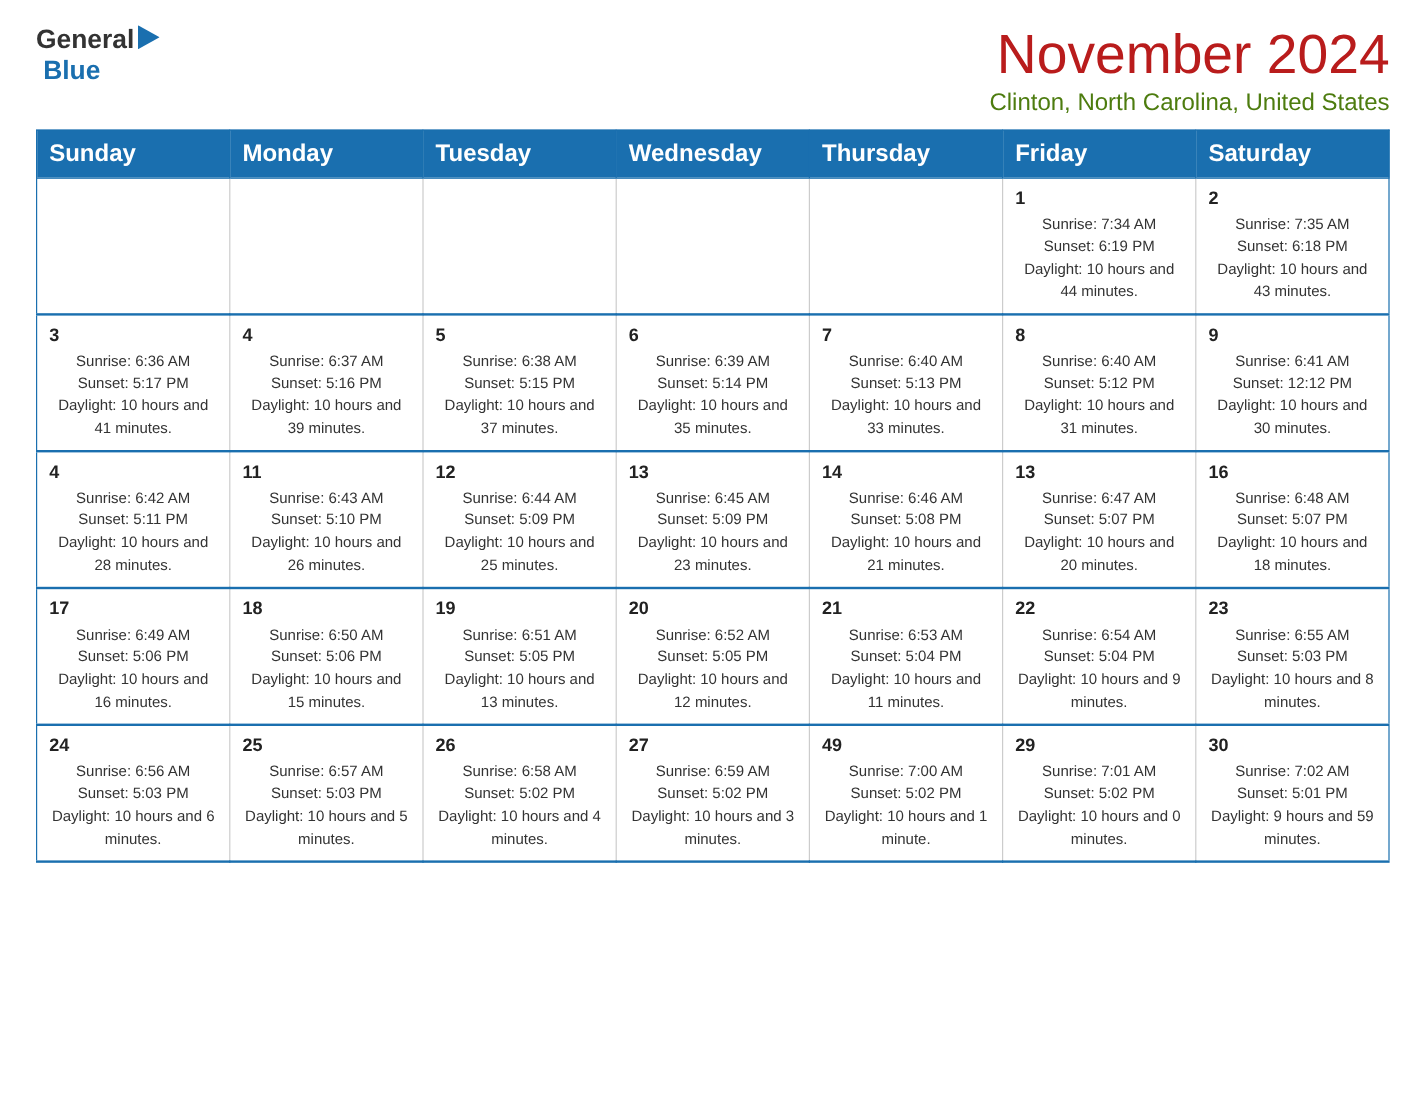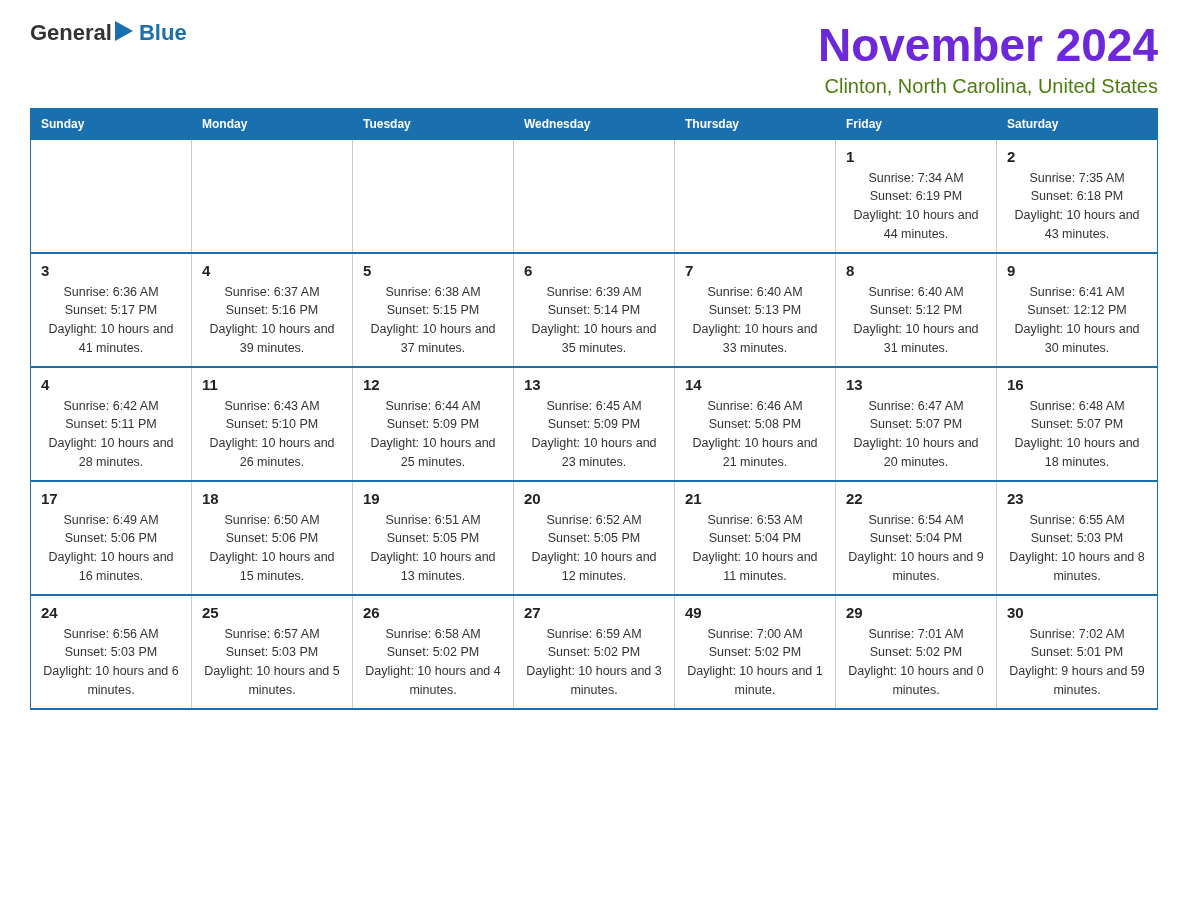--- a/index.html
+++ b/index.html
@@ -14,40 +14,40 @@
       display: flex;
       justify-content: space-between;
       align-items: flex-start;
       margin-bottom: 10px;
     }
     .title-area {
       text-align: right;
     }
     .month-title {
       font-size: 46px;
-      font-weight: bold;
-      color: #6d28d9;
+      font-weight: normal;
+      color: #b91c1c;
       line-height: 1.1;
     }
     .subtitle {
       font-size: 20px;
       color: #4d7c0f;
       margin-top: 4px;
     }
     table {
       width: 100%;
       border-collapse: collapse;
       table-layout: fixed;
     }
     thead tr {
       background-color: #1a6faf;
     }
     thead th {
       color: #fff;
-      font-size: 12px;
+      font-size: 20px;
       font-weight: 600;
       padding: 8px 10px;
       text-align: left;
       border: 1px solid #1a6faf;
     }
     tbody tr {
       border-bottom: 2px solid #1a6faf;
     }
     tbody td {
       vertical-align: top;
@@ -72,21 +72,21 @@
       margin-bottom: 4px;
     }
     .day-info {
       font-size: 12.5px;
       line-height: 1.5;
       color: #333;
       text-align: center;
     }
     .logo-wrapper {
       display: flex;
-      flex-direction: row;
+      flex-direction: column;
       align-items: flex-start;
     }
     .logo-top {
       display: flex;
       align-items: center;
     }
     .logo-blue-line {
       display: flex;
       align-items: flex-start;
       margin-left: 2px;

